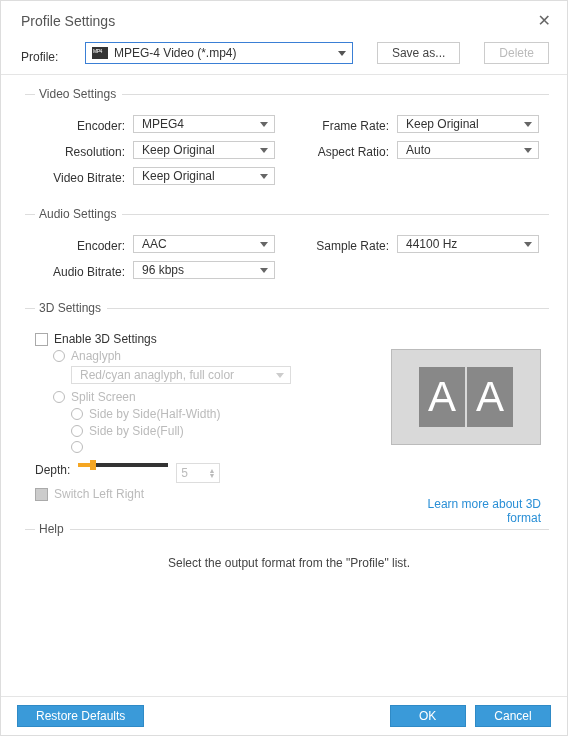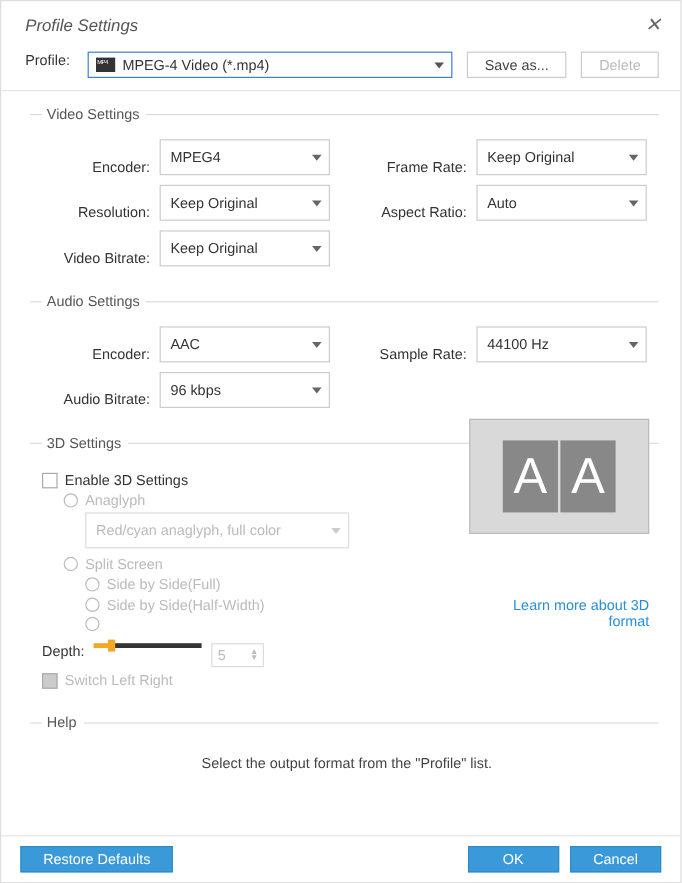--- a/index.html
+++ b/index.html
@@ -12,29 +12,28 @@
   height: 736px;
   border: 1px solid #ddd;
   position: relative;
   overflow: hidden;
 }
 .header {
   display: flex;
   justify-content: space-between;
   align-items: center;
   padding: 10px 16px 8px 20px;
-  font-style: italic;
 }
 .header-title { font-size: 14px; color: #555; }
 .close-x { font-size: 16px; color: #666; cursor: pointer; font-family: Arial; }
 .profile-row {
   display: flex;
-  align-items: flex-start;
+  align-items: flex-end;
   padding: 4px 18px 10px 20px;
-  gap: 12px;
+  gap: 24px;
   border-bottom: 1px solid #e5e5e5;
 }
 .profile-label { color: #333; width: 40px; }
 .profile-select {
   flex: 1;
   height: 22px;
   border: 1px solid #3a7fd5;
   display: flex;
   align-items: center;
   padding: 0 6px;
@@ -102,21 +101,21 @@
   align-items: flex-end;
   gap: 8px;
 }
 .field label {
   width: 90px;
   text-align: right;
   color: #333;
 }
 .select {
   flex: 1;
-  height: 30px;
+  height: 18px;
   border: 1px solid #ccc;
   position: relative;
   display: flex;
   align-items: center;
   padding: 0 8px;
   color: #333;
   background: #fff;
 }
 .select .drop-arrow { border-top-color: #666; }
 .threeD-area { padding: 4px 6px 0 6px; }
@@ -342,25 +341,25 @@
         <span>Red/cyan anaglyph, full color</span>
         <span class="drop-arrow" style="border-top-color:#ccc"></span>
       </div>
     </div>
     <div class="rad-row threeD-sub">
       <span class="rad"></span>
       <span class="disabled-txt">Split Screen</span>
     </div>
     <div class="rad-row threeD-sub2">
       <span class="rad"></span>
-      <span class="disabled-txt">Side by Side(Full)</span>
+      <span class="disabled-txt">Side by Side(Half-Width)</span>
     </div>
     <div class="rad-row threeD-sub2">
       <span class="rad"></span>
-      <span class="disabled-txt">Side by Side(Half-Width)</span>
+      <span class="disabled-txt">Side by Side(Full)</span>
     </div>
     <div class="rad-row threeD-sub2">
       <span class="rad"></span>
     </div>
 
     <div class="depth-row">
       <span>Depth:</span>
       <div class="slider-track">
         <div class="slider-thumb"></div>
       </div>

